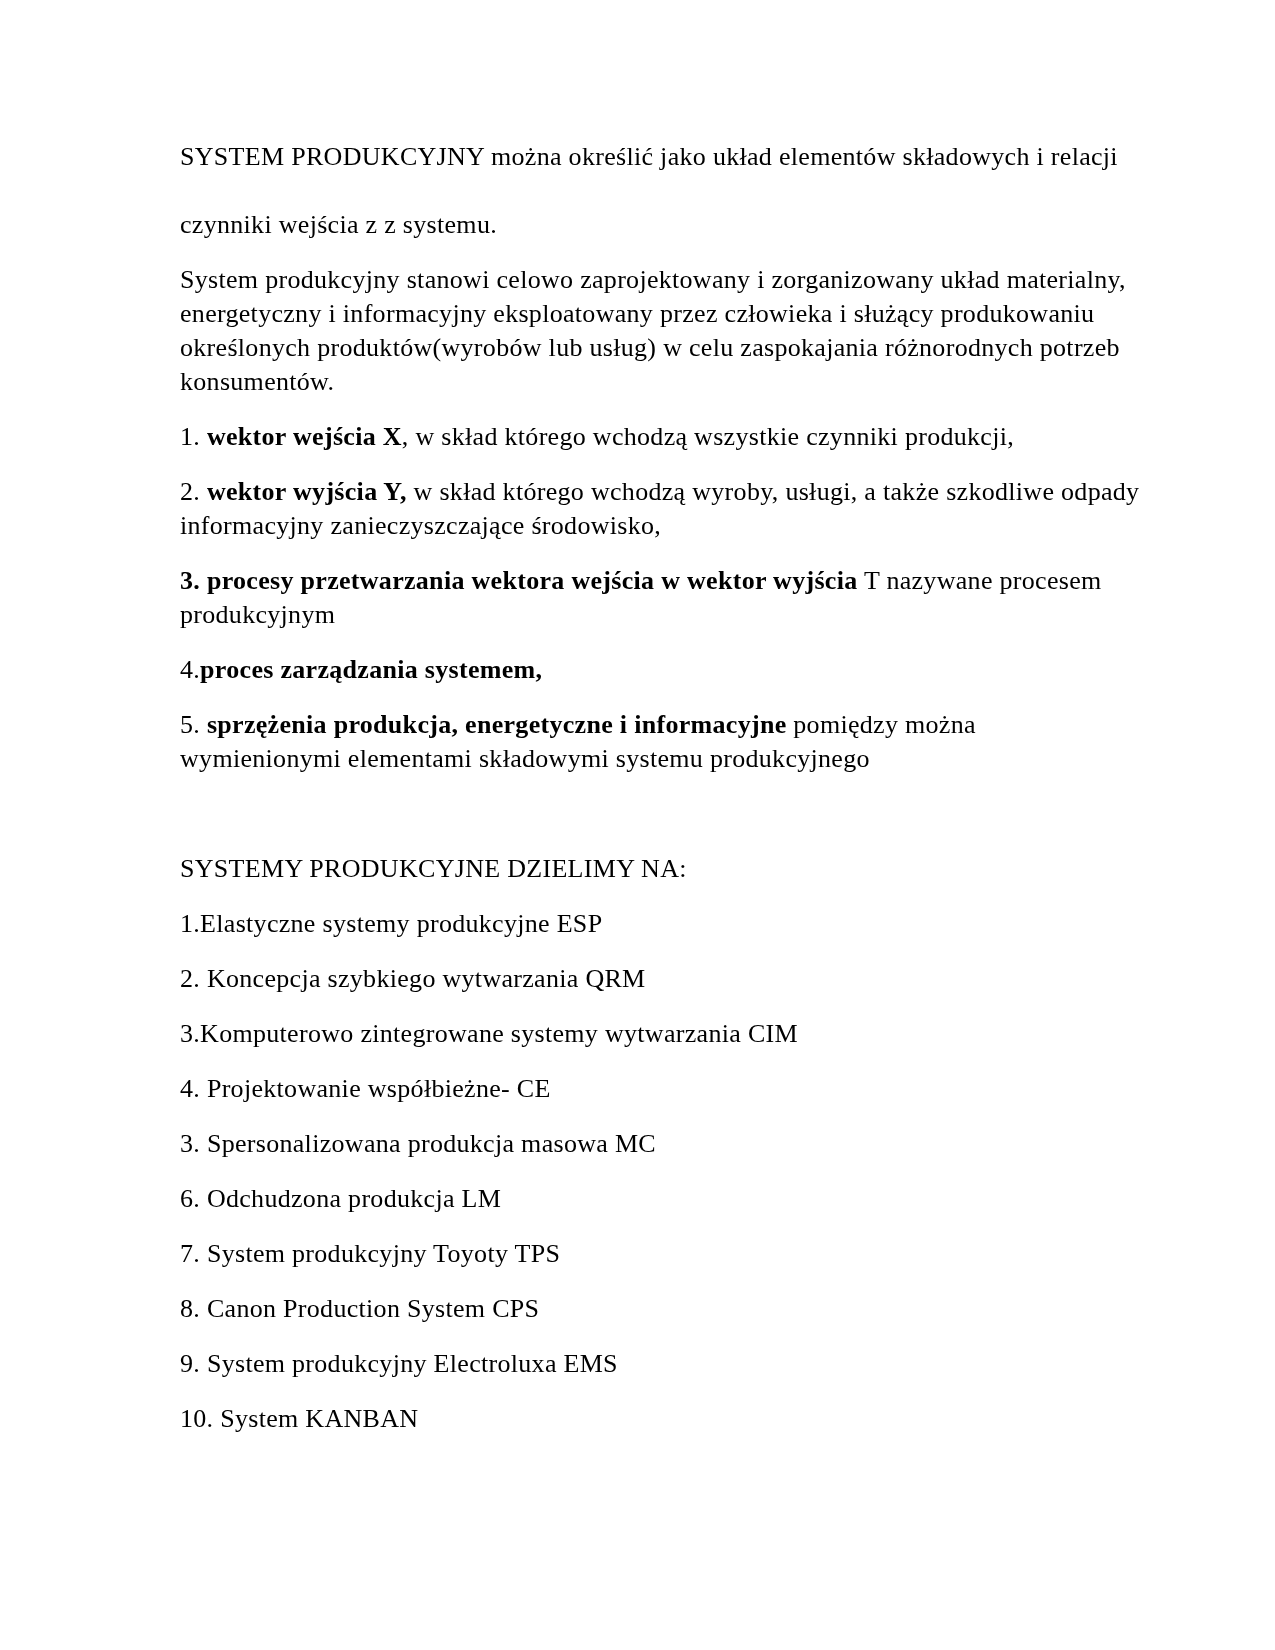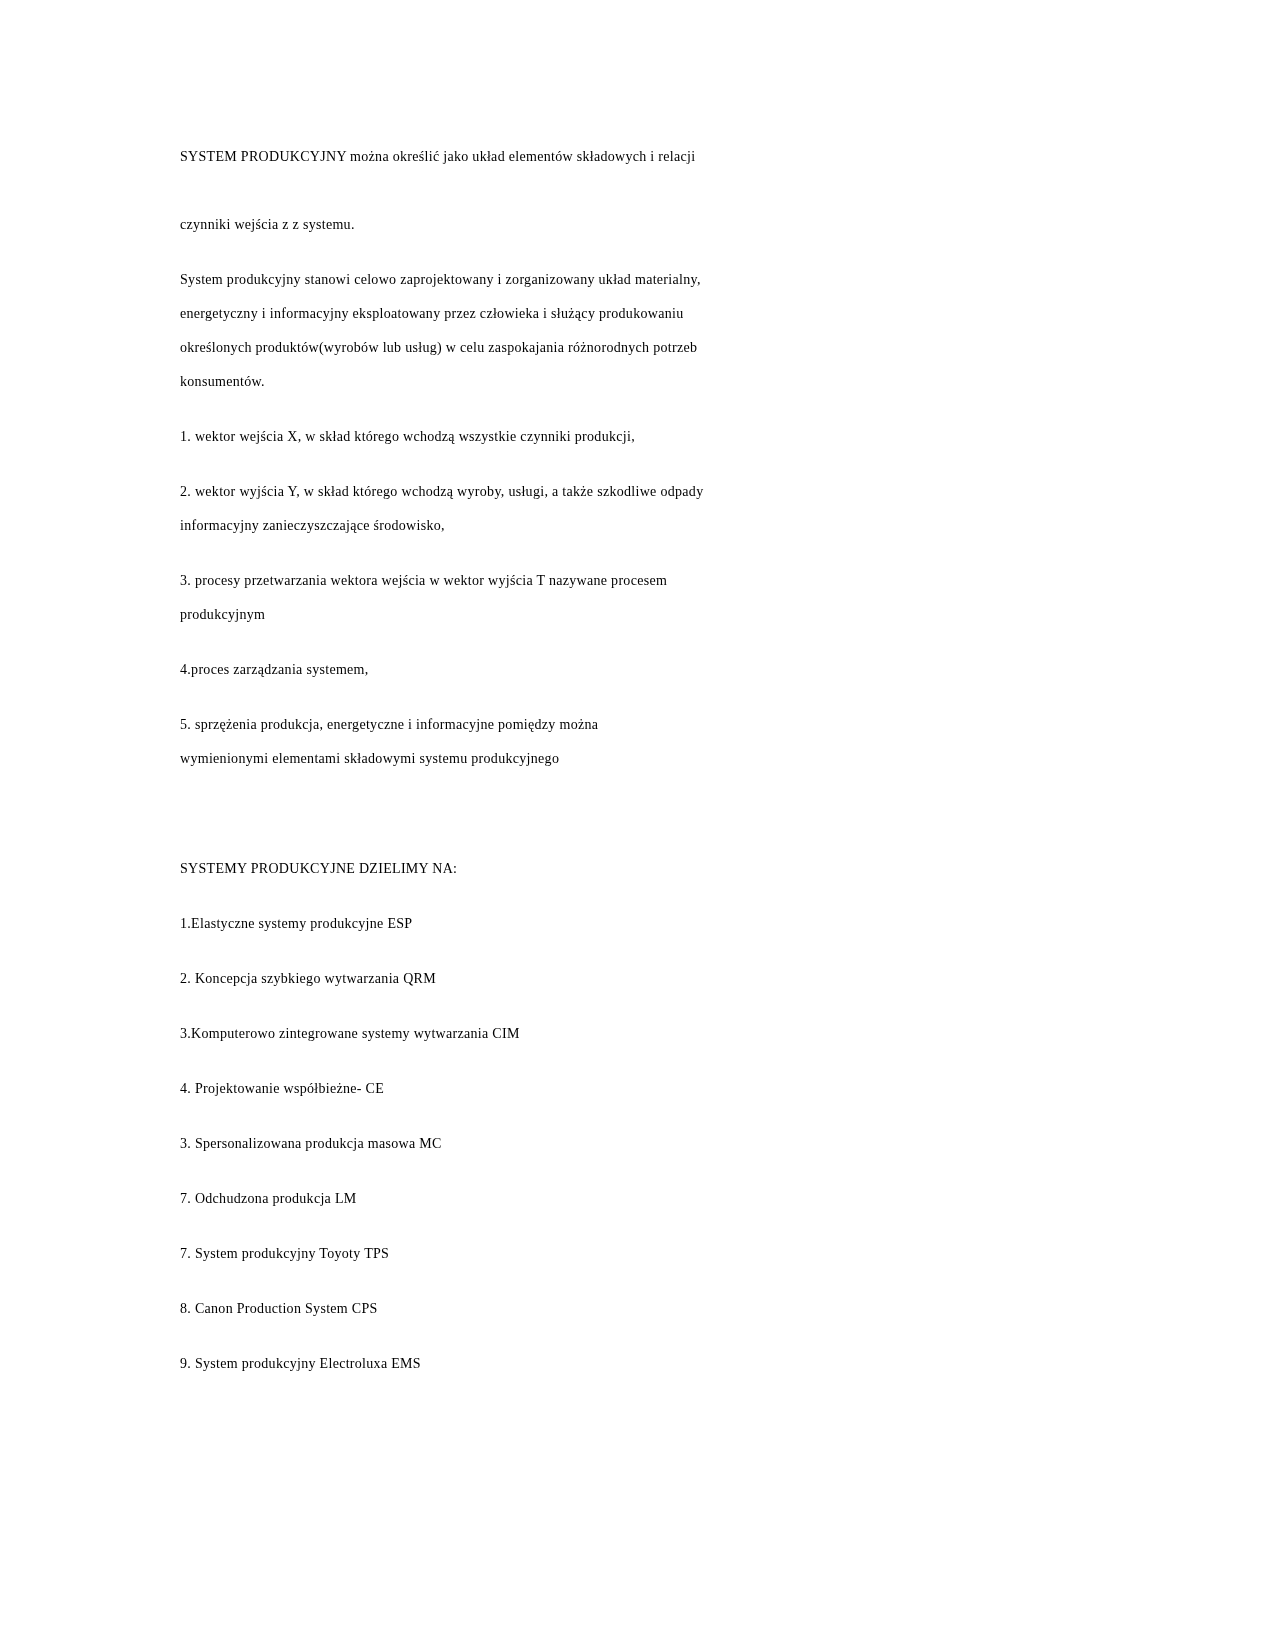--- a/index.html
+++ b/index.html
@@ -13,27 +13,27 @@
     height: 1650px;
     background: #ffffff;
     box-sizing: border-box;
     padding: 140px 65px 0 180px;
     overflow: hidden;
     font-family: "Liberation Serif", "DejaVu Serif", serif;
     color: #000000;
   }
   .block {
     margin: 0 0 21px 0;
-    font-size: 14px;
+    font-size: 26px;
     line-height: 34px;
     letter-spacing: 0.3px;
     white-space: nowrap;
   }
   .block b {
-    font-weight: normal;
+    font-weight: bold;
   }
   .spacer {
     height: 34px;
     margin: 0 0 21px 0;
   }
 </style>
 </head>
 <body>
 
 <div class="page">
@@ -45,18 +45,19 @@
       <div class="block"><b>3. procesy przetwarzania wektora wejścia w wektor wyjścia</b><span> T nazywane procesem</span><br><span>produkcyjnym</span></div>
       <div class="block"><span>4.</span><b>proces zarządzania systemem,</b></div>
       <div class="block"><span>5. </span><b>sprzężenia produkcja, energetyczne i informacyjne</b><span> pomiędzy można</span><br><span>wymienionymi elementami składowymi systemu produkcyjnego</span></div>
       <div class="spacer"></div>
       <div class="block"><span>SYSTEMY PRODUKCYJNE DZIELIMY NA:</span></div>
       <div class="block"><span>1.Elastyczne systemy produkcyjne ESP</span></div>
       <div class="block"><span>2. Koncepcja szybkiego wytwarzania QRM</span></div>
       <div class="block"><span>3.Komputerowo zintegrowane systemy wytwarzania CIM</span></div>
       <div class="block"><span>4. Projektowanie współbieżne- CE</span></div>
       <div class="block"><span>3. Spersonalizowana produkcja masowa MC</span></div>
-      <div class="block"><span>7. Odchudzona produkcja LM</span></div>
+      <div class="block"><span>6. Odchudzona produkcja LM</span></div>
       <div class="block"><span>7. System produkcyjny Toyoty TPS</span></div>
       <div class="block"><span>8. Canon Production System CPS</span></div>
       <div class="block"><span>9. System produkcyjny Electroluxa EMS</span></div>
+      <div class="block"><span>10. System KANBAN</span></div>
     </div>
 </div>
 
 </body></html>

